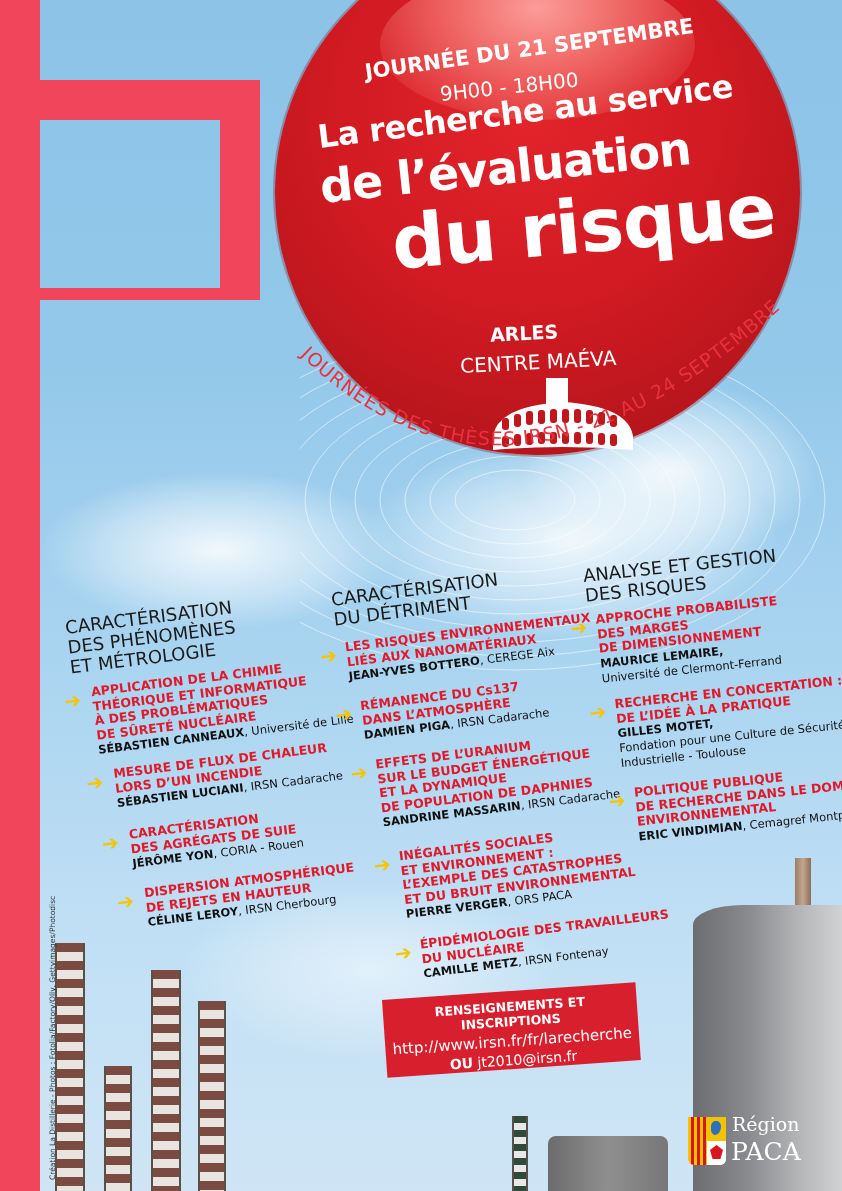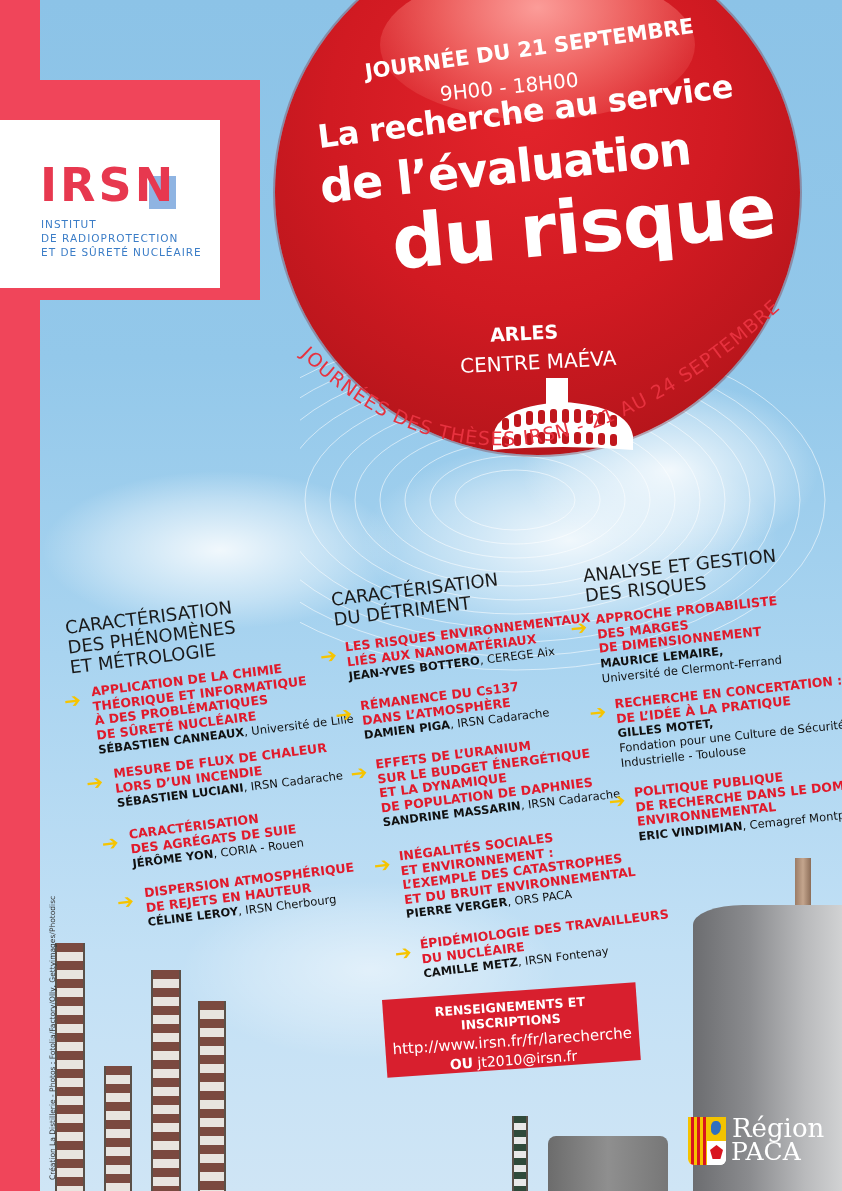--- a/index.html
+++ b/index.html
@@ -64,21 +64,21 @@
   .tower2 { position: absolute; left: 548px; top: 1136px; width: 120px; height: 60px; background: linear-gradient(90deg,#6c6c6c,#8f8f8f,#777); border-radius: 8px 8px 0 0; }
   .credit { position: absolute; left: 48px; top: 1180px; font-size: 7.5px; color: #333; transform: rotate(-90deg); transform-origin: left top; white-space: nowrap; }
   .region { position: absolute; left: 688px; top: 1115px; }
   .crest { position: absolute; left: 0; top: 2px; width: 38px; height: 48px; border-radius: 0 0 6px 6px; overflow: hidden; background: #fff; }
   .crest .stripes { position: absolute; left: 0; top: 0; width: 19px; height: 48px;
                     background: repeating-linear-gradient(90deg, #f5c200 0 3px, #d8141e 3px 6px); }
   .crest .blue { position: absolute; left: 19px; top: 0; width: 19px; height: 24px; background: #f3c300; }
   .crest .blue::after { content:""; position:absolute; left:4px; top:4px; width:10px; height:14px; background:#2f6fbf; border-radius: 40% 40% 60% 40%; }
   .crest .eagle { position: absolute; left: 19px; top: 24px; width: 19px; height: 24px; background: #fff; }
   .crest .eagle::after { content:""; position:absolute; left:3px; top:4px; width:13px; height:14px; background:#d8141e; clip-path: polygon(50% 0,100% 35%,80% 100%,20% 100%,0 35%); }
-  .region-t1 { position: absolute; left: 44px; top: -2px; font-family: "DejaVu Serif", serif; font-size: 26px; color: #fff; }
+  .region-t1 { position: absolute; left: 44px; top: -2px; font-family: "DejaVu Serif", serif; font-size: 19px; color: #fff; }
   .region-t2 { position: absolute; left: 43px; top: 22px; font-family: "DejaVu Serif", serif; font-size: 25px; color: #fff; }
 </style>
 </head>
 <body>
 
 <div class="poster">
 
   <div class="cloud" style="left:360px;top:440px;width:420px;height:200px;"></div>
   <div class="cloud" style="left:40px;top:470px;width:360px;height:160px;"></div>
   <div class="cloud" style="left:520px;top:380px;width:300px;height:180px;"></div>
@@ -106,27 +106,20 @@
   <div class="chimney" style="left:198px;top:1001px;width:24px;height:200px;"></div>
   <div class="chimney" style="left:512px;top:1116px;width:12px;height:80px;background:repeating-linear-gradient(180deg,#2f4a3a 0 7px,#e8e8e8 7px 14px);"></div>
   <div class="tower2"></div>
   <div class="tower-stack"></div>
   <div class="tower"></div>
 
   <div class="frame-left"></div>
   <div class="frame-top"></div>
   <div class="frame-vert2"></div>
   <div class="frame-bottom"></div>
-  <div class="logo-box">
-    <div class="logo-n"></div>
-    <div class="logo-irsn">IRSN</div>
-    <div class="logo-sub" style="top:97px;">INSTITUT</div>
-    <div class="logo-sub" style="top:111px;">DE  RADIOPROTECTION</div>
-    <div class="logo-sub" style="top:125px;">ET DE SÛRETÉ NUCLÉAIRE</div>
-  </div>
 
   <div class="sphere"></div>
   <div class="sphere-gloss"></div>
   <div class="tilt date-line">JOURNÉE DU 21 SEPTEMBRE</div>
   <div class="tilt time-line">9H00 - 18H00</div>
   <div class="tilt title1">La recherche au service</div>
   <div class="tilt title2">de l’évaluation</div>
   <div class="tilt title3">du risque</div>
   <div class="arles">ARLES</div>
   <div class="centre">CENTRE MAÉVA</div>

